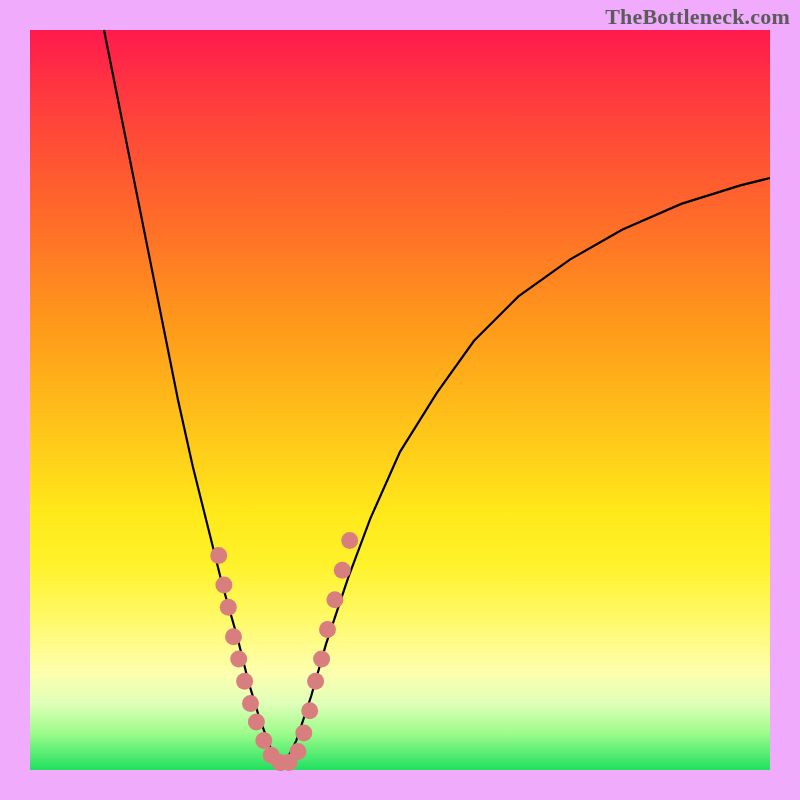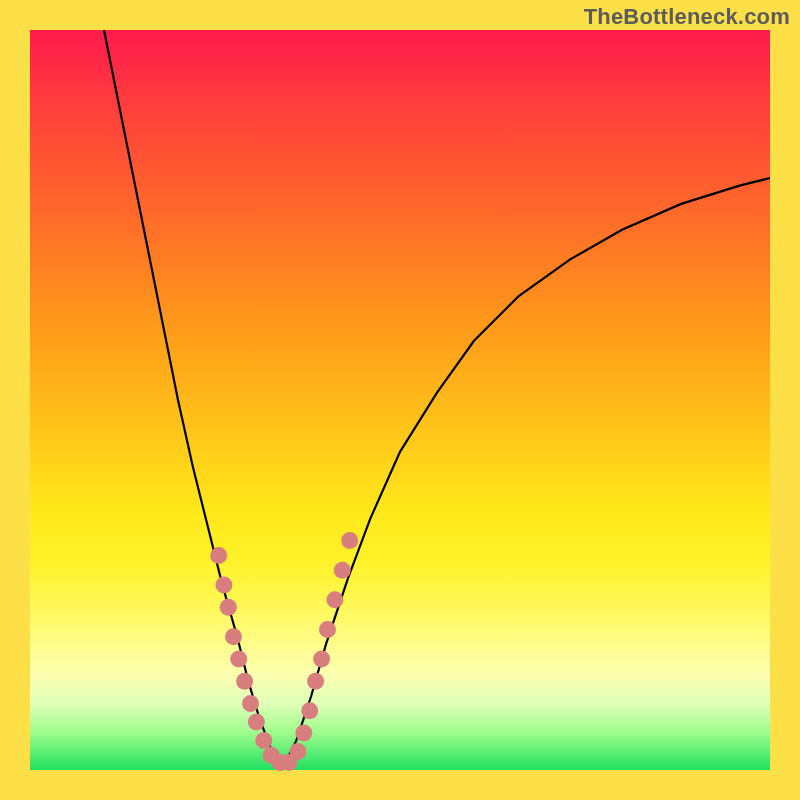--- a/index.html
+++ b/index.html
@@ -8,21 +8,22 @@
     width: 800px;
     height: 800px;
     background: #000;
     font-family: Arial, Helvetica, sans-serif;
     overflow: hidden;
   }
   .frame {
     position: relative;
     width: 800px;
     height: 800px;
-    background: #fde047;
+    background: #f0abfc;
+    font-family: Liberation Serif, serif;
   }
   .plot-area {
     position: absolute;
     left: 30px;
     top: 30px;
     width: 740px;
     height: 740px;
     background: linear-gradient(to bottom,
       #ff1a4d 0%,
       #ff3d3d 10%,

